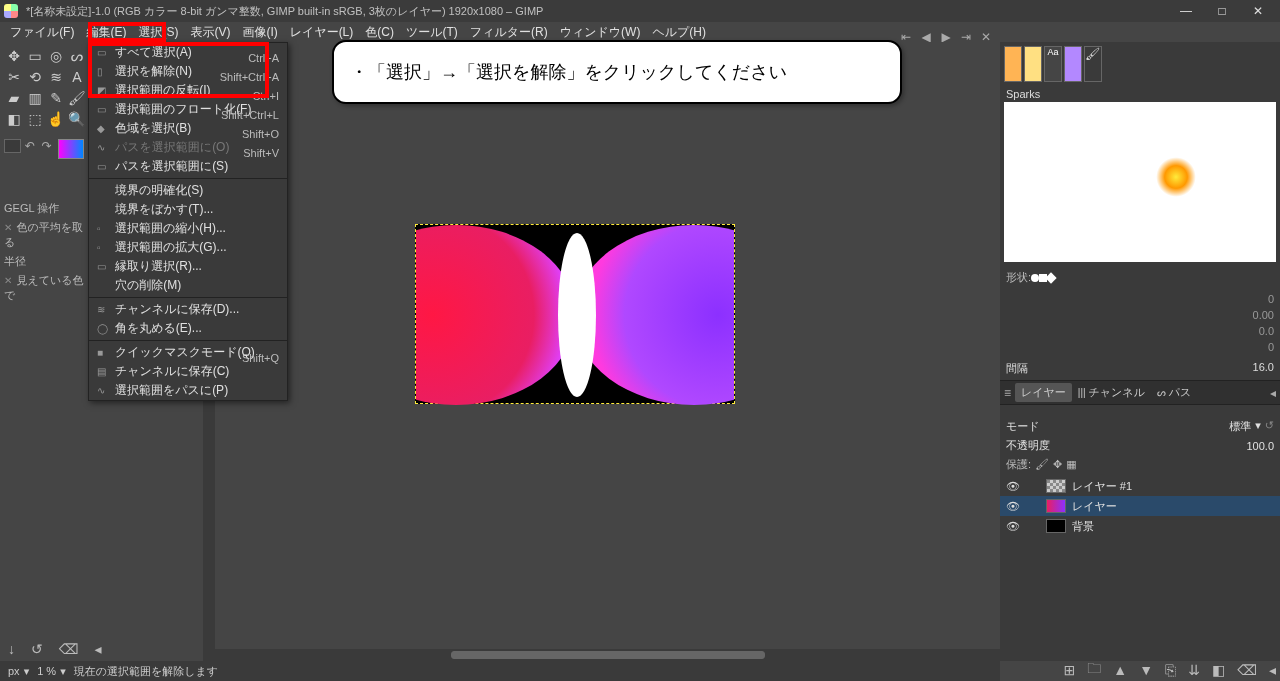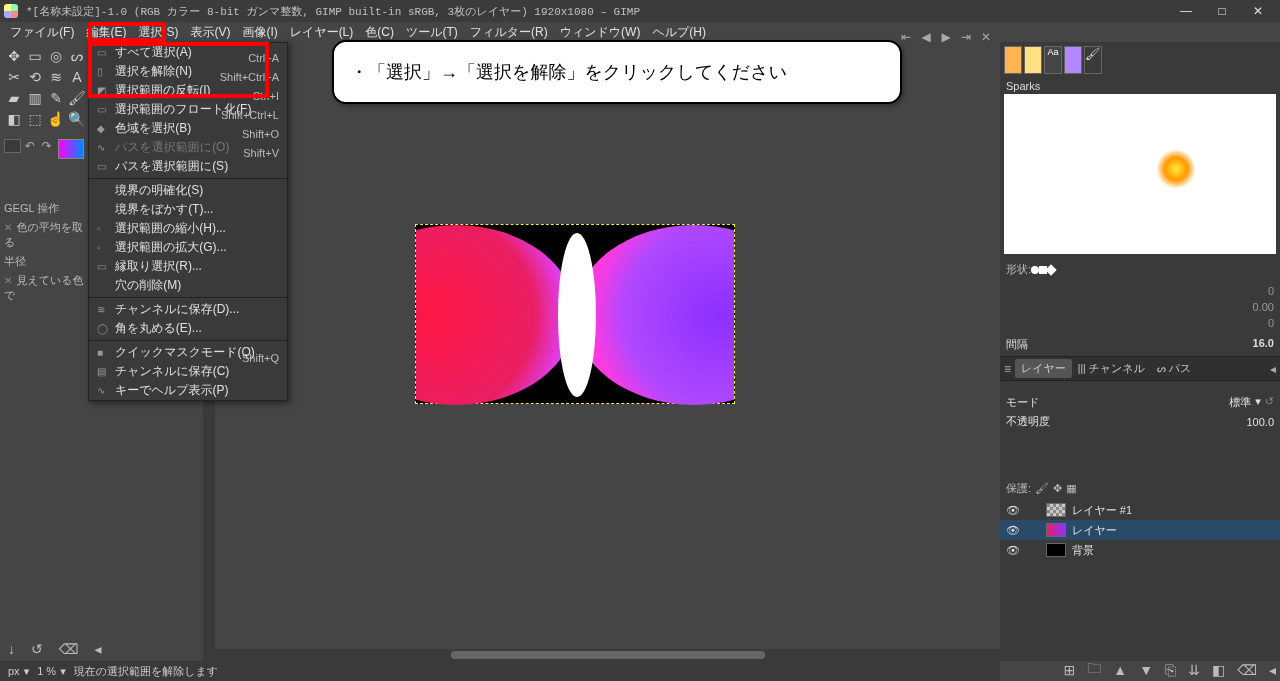--- a/index.html
+++ b/index.html
@@ -14,21 +14,21 @@
     position: relative;
   }
   .title-bar {
     height: 22px;
     background: #3b3b3b;
     color: #c0c0c0;
     display: flex;
     align-items: center;
     padding: 0 4px;
   }
-  .title-bar .title-text { flex: 1; font-size: 11px; padding-left: 4px; font-family: Liberation Mono, monospace; }
+  .title-bar .title-text { flex: 1; font-size: 11px; padding-left: 4px; }
   .win-controls { display: flex; gap: 16px; padding-right: 8px; color: #e0e0e0; }
   .win-controls span { width: 20px; text-align: center; }
   .menu-bar {
     height: 20px;
     background: #454545;
     display: flex;
     align-items: center;
     padding-left: 4px;
   }
   .menu-item {
@@ -154,56 +154,56 @@
   }
 
   .right-panel {
     width: 280px;
     background: #3a3a3a;
     display: flex; flex-direction: column;
   }
   .swatches {
     display:flex; gap:2px; padding:4px;
   }
-  .swatch { width:18px; height:28px; border:1px solid #666; }
+  .swatch { width:18px; height:36px; border:1px solid #666; }
   .brush-preview {
     margin:0 4px 4px 4px;
     height:160px; background:#fff;
     position:relative;
   }
   .brush-spark {
     position:absolute; top:55px; right:80px;
     width:40px; height:40px;
     background: radial-gradient(circle, #ffeb3b 0, #ff9800 40%, rgba(255,152,0,0) 70%);
     border-radius:50%;
   }
   .brush-label { font-size:11px; padding:2px 6px; color:#ddd; }
   .shape-row { display:flex; align-items:center; padding:4px 6px; font-size:11px; color:#bbb; }
   .shape-dot { width:8px;height:8px;border-radius:50%;background:#fff; }
   .shape-sq { width:8px;height:8px;background:#fff; }
   .shape-diamond { width:8px;height:8px;background:#fff; transform:rotate(45deg); }
   .dim-rows { padding: 2px 6px; }
   .dim-row { display:flex; font-size:11px; color:#888; height:16px; align-items:center; }
   .dim-row .v { margin-left:auto; color:#999; }
   .spacer-label { padding:4px 6px; font-size:11px; color:#ddd; display:flex; }
-  .spacer-label .v { margin-left:auto;font-weight:bold; }
+  .spacer-label .v { margin-left:auto; }
 
   .tabs-row {
     display:flex; align-items:center; background:#303030;
     border-top:1px solid #222; border-bottom:1px solid #222;
     padding:2px 4px;
   }
   .tab-btn { display:flex; align-items:center; gap:3px; padding:2px 6px; font-size:11px; color:#ccc; }
   .tab-btn.active { background:#555; border-radius:2px; }
   .tab-icon { font-size:10px; }
 
   .mode-row { display:flex; align-items:flex-start; padding:2px 6px; font-size:11px;margin-top:12px; }
   .opacity-row { display:flex; align-items:center; padding:2px 6px; font-size:11px; }
   .opacity-row .val { margin-left:auto; }
-  .lock-row { display:flex; gap:4px; padding:2px 6px; font-size:11px; color:#bbb; align-items:center;margin-top:48px; }
+  .lock-row { display:flex; gap:4px; padding:2px 6px; font-size:11px; color:#bbb; align-items:center; }
 
   .layer-list { padding:2px 0; }
   .layer-row {
     display:flex; align-items:center; height:20px; padding:0 6px; gap:6px;
     font-size:11px;
   }
   .layer-row.sel { background:#2a4a6a; }
   .eye { width:14px; text-align:center; color:#ddd; }
   .link { width:14px; }
   .thumb { width:20px; height:14px; border:1px solid #666; }
@@ -349,21 +349,21 @@
     <span class="icon">■</span>
     <span>クイックマスクモード(Q)</span>
     <span class="shortcut">Shift+Q</span>
   </div>
   <div class="dropdown-row">
     <span class="icon">▤</span>
       <span>チャンネルに保存(C)</span>
   </div>
   <div class="dropdown-row">
     <span class="icon">∿</span>
-      <span>キーでヘルプ表示(P)</span>
+      <span>選択範囲をパスに(P)</span>
   </div>
 </div>
 
 <div class="hint-bar2">囲 を解除しま</div>
 <div class="hint-bar">F1 キーでヘルプ表示</div>
 
 <div class="callout">
   <span>・「選択」→「選択を解除」をクリックしてください</span>
 </div>
 
@@ -445,20 +445,24 @@
       <div class="dim-row">
           <span></span>
           <span class="v">0</span>
         </div>
       <div class="dim-row">
           <span></span>
           <span class="v">0.00</span>
         </div>
       <div class="dim-row">
           <span></span>
+          <span class="v">0.0</span>
+        </div>
+      <div class="dim-row">
+          <span></span>
           <span class="v">0</span>
         </div>
     </div>
     <div class="spacer-label">
       <span>間隔</span>
       <span class="v">16.0</span>
     </div>
 
     <div class="tabs-row">
       <span style="color:#aaa;margin-right:4px">≡</span>

